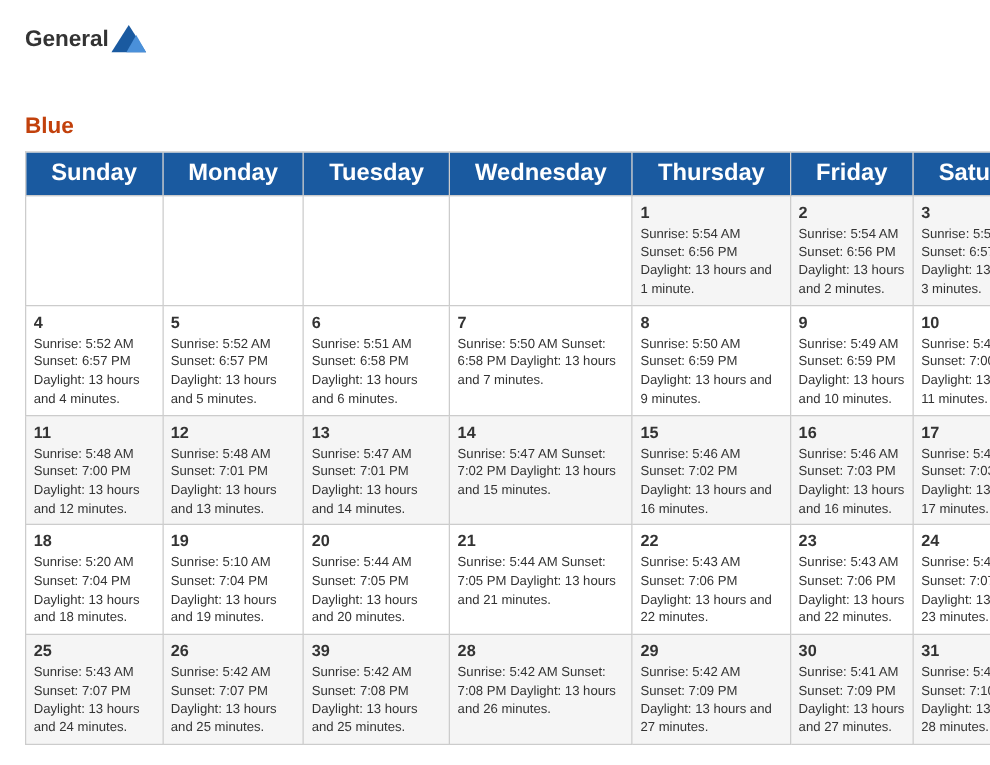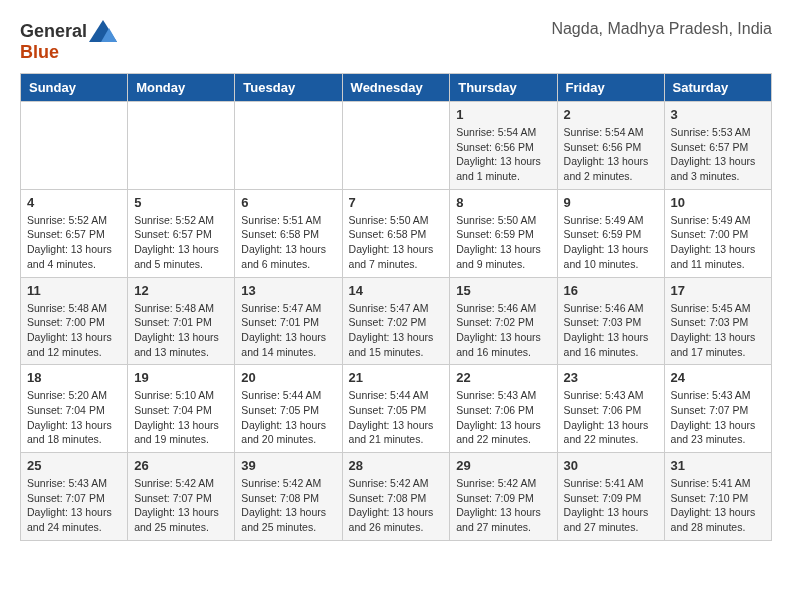--- a/index.html
+++ b/index.html
@@ -13,20 +13,21 @@
     .header {
       display: flex;
       justify-content: space-between;
       align-items: flex-start;
       margin-bottom: 10px;
     }
     .logo {
       display: flex;
       flex-direction: column;
       align-items: flex-start;
+      gap: 48px;
     }
     .logo-text {
       display: flex;
       align-items: center;
     }
     .logo-general {
       font-size: 18px;
       font-weight: bold;
       color: #333;
     }
@@ -53,22 +54,22 @@
       color: #555;
     }
     .calendar {
       width: 100%;
       border-collapse: collapse;
     }
     .calendar th {
       background-color: #1a5aa0;
       color: white;
       text-align: left;
-      padding: 6px 8px;
-      font-size: 13px;
+      padding: 6px 20px;
+      font-size: 19px;
       font-weight: bold;
       border: 1px solid #ccc;
     }
     .calendar td {
       border: 1px solid #ccc;
       vertical-align: top;
       padding: 5px 6px;
       width: 108px;
       min-height: 90px;
       font-size: 11px;
@@ -104,21 +105,20 @@
     <div class="logo-text">
       <span class="logo-general">General</span>
       <svg class="logo-icon" viewBox="0 0 28 22" xmlns="http://www.w3.org/2000/svg">
         <polygon points="14,0 28,22 0,22" fill="#1a5aa0"></polygon>
         <polygon points="20,8 28,22 12,22" fill="#4a90d9"></polygon>
       </svg>
     </div>
     <span class="logo-blue">Blue</span>
   </div>
   <div class="title-area">
-    <div class="location">Nagda, Madhya Pradesh, India</div>
   </div>
 </div>
 
 <table class="calendar">
   <thead>
     <tr>
     <th>Sunday</th>
         <th>Monday</th>
         <th>Tuesday</th>
         <th>Wednesday</th>

